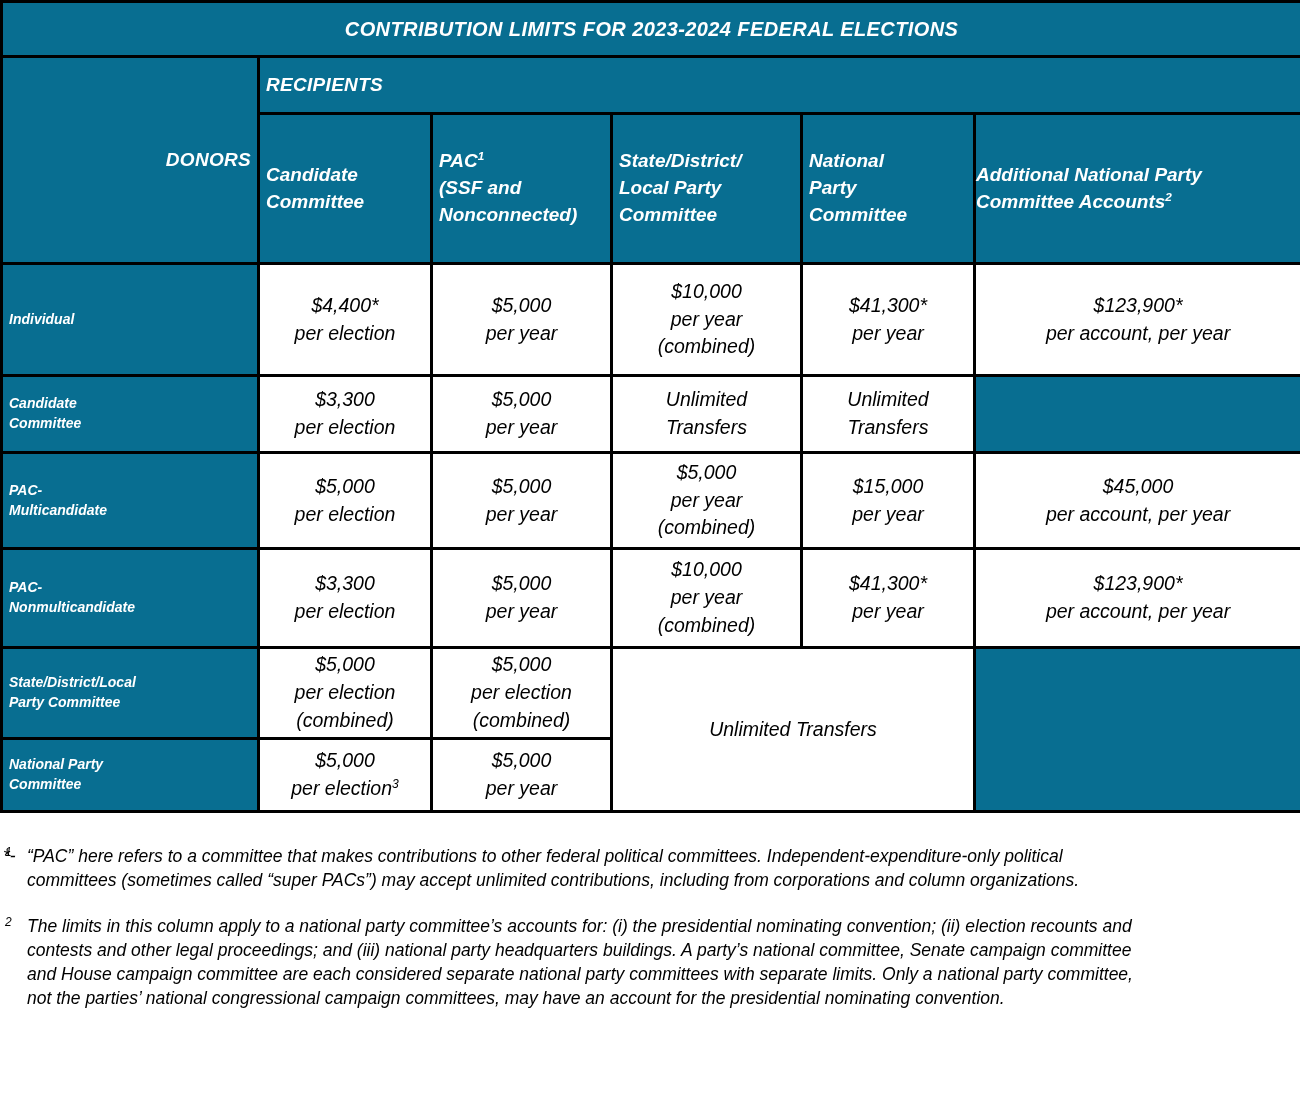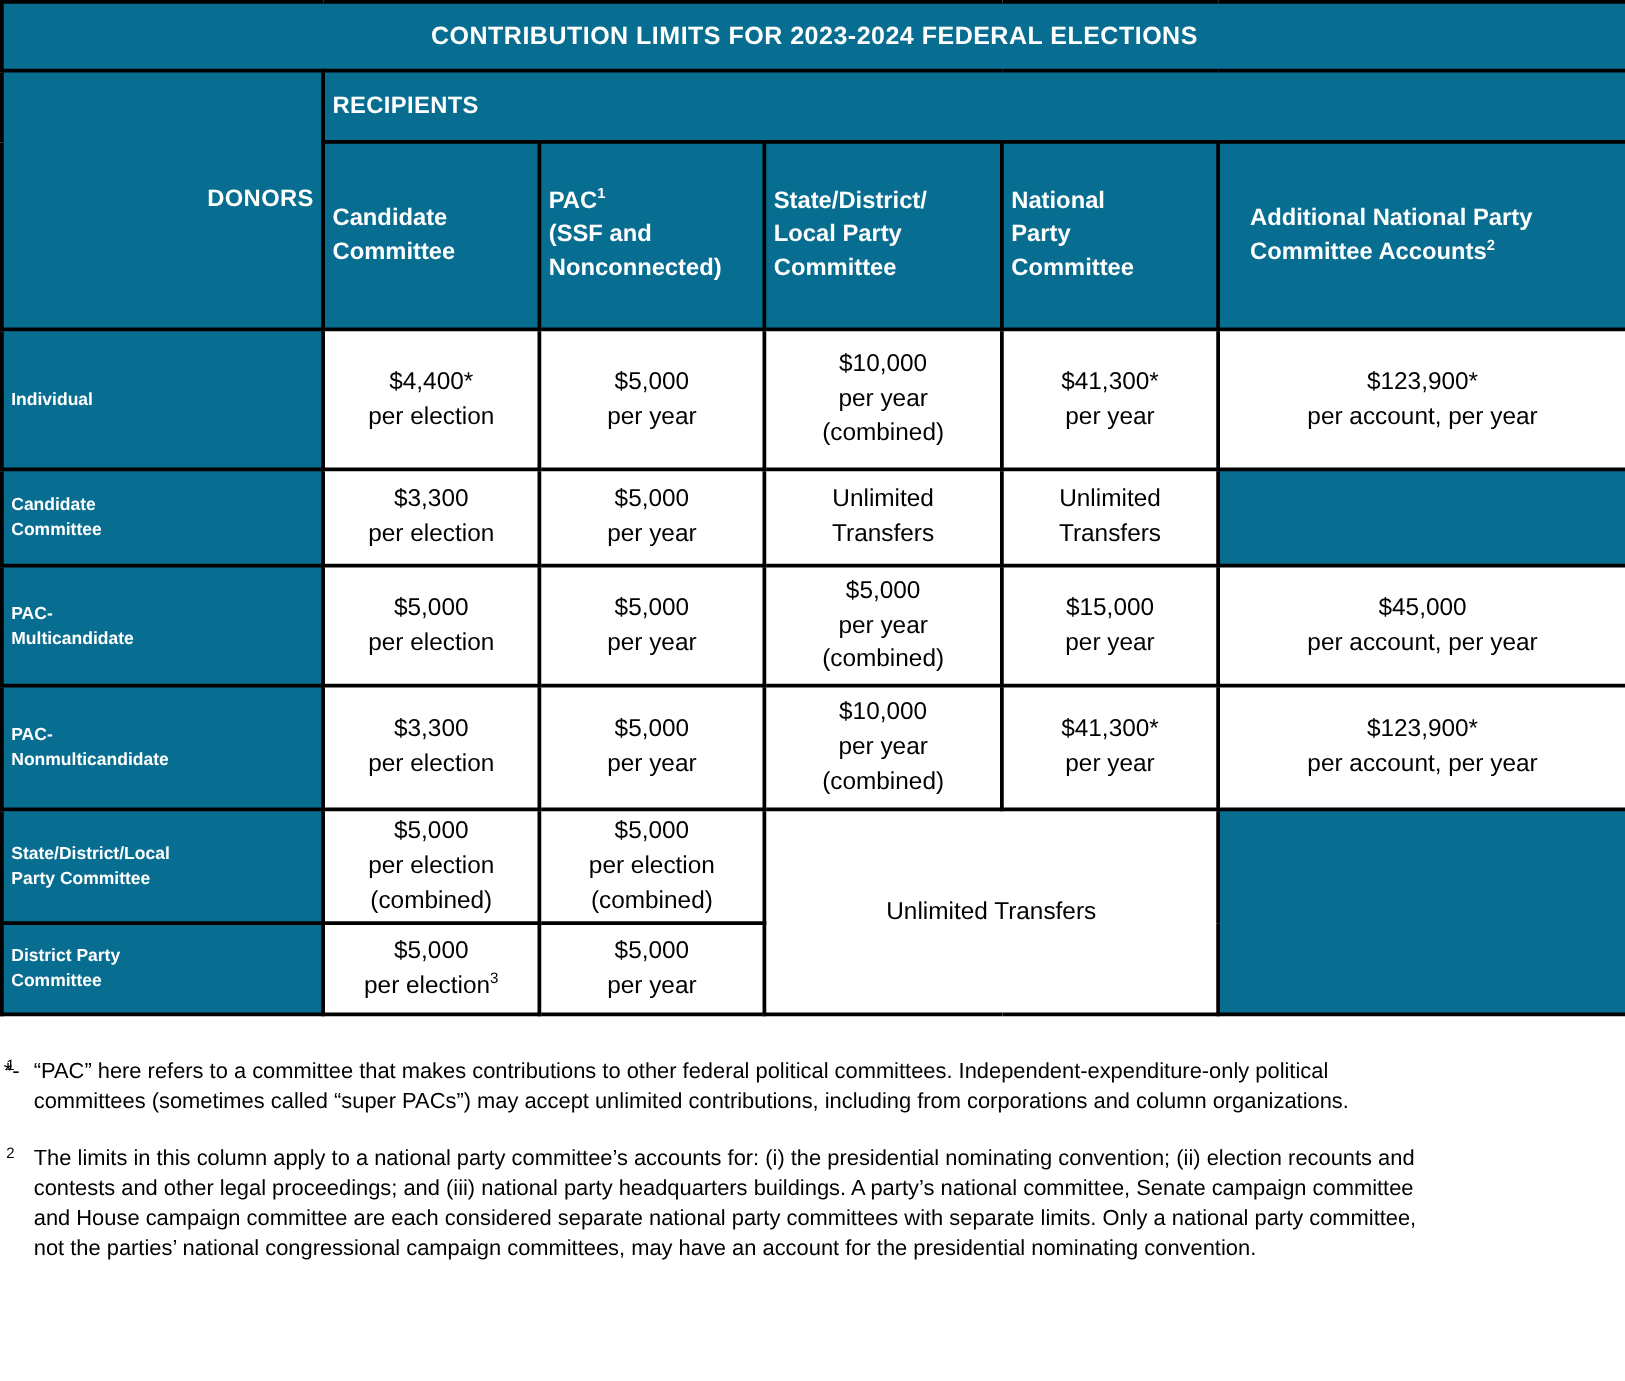--- a/index.html
+++ b/index.html
@@ -4,21 +4,21 @@
 <style>
   * { box-sizing: border-box; }
   html, body {
     margin: 0;
     padding: 0;
     background: #ffffff;
     width: 1300px;
     font-family: "Liberation Sans", sans-serif;
     color: #000;
   }
-  .fig { width: 1160px; }
+  .fig { width: 1160px; font-style: italic; }
 
   table.limits {
     border-collapse: collapse;
     table-layout: fixed;
     width: 1300px;
   }
   table.limits td, table.limits th {
     border: 3px solid #000;
     padding: 2px 6px;
     vertical-align: middle;
@@ -120,21 +120,21 @@
 Committee</span></td>
       <td class="teal hcell"><span>PAC</span><sup class="cell-sup">1</sup><span>
 (SSF and
 Nonconnected)</span></td>
       <td class="teal hcell"><span>State/District/
 Local Party
 Committee</span></td>
       <td class="teal hcell"><span>National
 Party
 Committee</span></td>
-      <td class="teal hcell" style="padding-left:24px"><span>Additional National Party
+      <td class="teal hcell" style="padding-left:0"><span>Additional National Party
 Committee Accounts</span><sup class="cell-sup">2</sup></td>
     </tr>
 
     <tr style="height:112px">
       <td class="teal rlabel">Individual</td>
       <td class="dcell"><span>$4,400*
 per election</span></td>
       <td class="dcell"><span>$5,000
 per year</span></td>
       <td class="dcell"><span>$10,000
@@ -199,21 +199,21 @@
 per election
 (combined)</span></td>
       <td class="dcell"><span>$5,000
 per election
 (combined)</span></td>
       <td class="dcell" colspan="2" rowspan="2"><span>Unlimited Transfers</span></td>
       <td class="teal" rowspan="2"></td>
     </tr>
 
     <tr style="height:73px">
-      <td class="teal rlabel">District Party
+      <td class="teal rlabel">National Party
 Committee</td>
       <td class="dcell"><span>$5,000
 per election</span><sup class="cell-sup">3</sup></td>
       <td class="dcell"><span>$5,000
 per year</span></td>
     </tr>
   </tbody>
     </table>
 
   <div class="footnotes">

